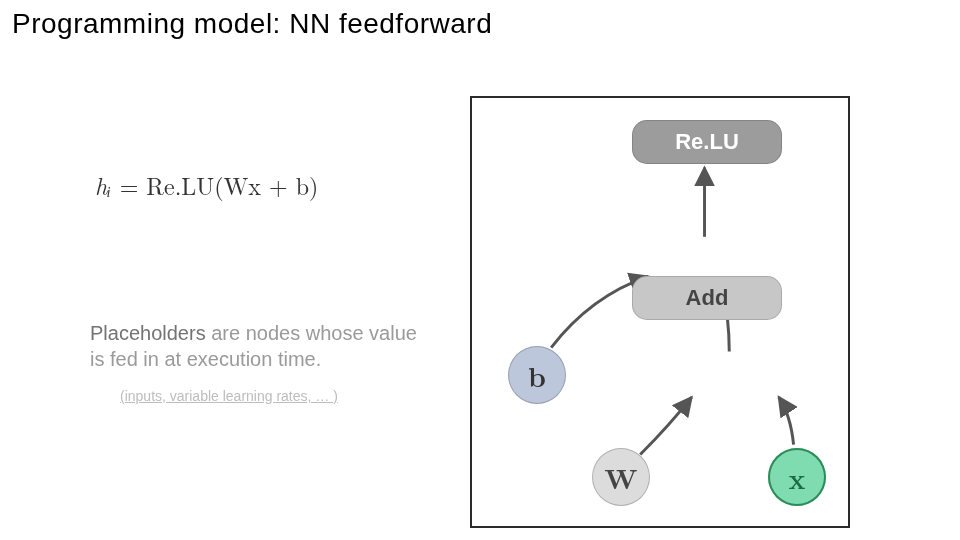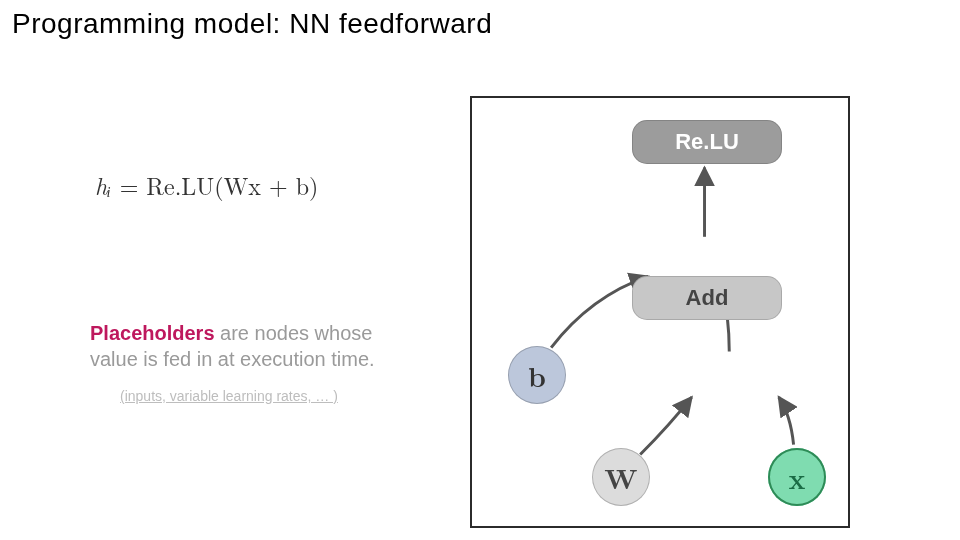--- a/index.html
+++ b/index.html
@@ -32,21 +32,21 @@
   .equation .rm { font-style: normal; }
   .body-text {
     position: absolute;
     top: 320px;
     left: 90px;
     width: 330px;
     font-size: 20px;
     color: #9a9a9a;
     line-height: 1.3;
   }
-  .body-text .strong { color: #be185d; font-weight: 700; }
+  .body-text .strong { color: #737373; font-weight: 400; }
   .sub-text {
     position: absolute;
     top: 388px;
     left: 120px;
     font-size: 14px;
     color: #bdbdbd;
     text-decoration: underline;
   }
   
   .diagram {

